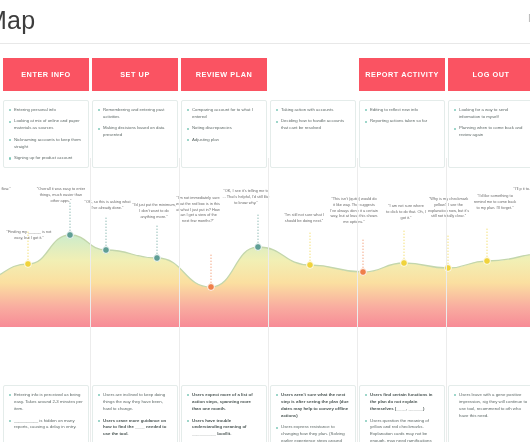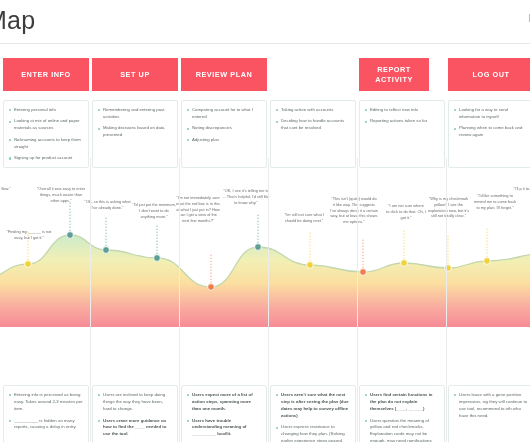--- a/index.html
+++ b/index.html
@@ -265,21 +265,21 @@
         </div>
         <div class="ins-card" style="left: 0px; width: 86px;">
           <ul>
             <li class="bold">Users aren't sure what the next step is after seeing the plan (due dates may help to convey offline actions)</li>
             <li>Users express resistance to changing how they plan. (Solving earlier experience steps around benefits of the advice may help this)</li>
           </ul>
         </div>
       </div>
       <div class="col-divider" style="left: 357px;"></div>
       <div class="col" style="left: 359px; width: 86px;">
-        <div class="stage-head" style="left: 0px; width: 70px;">
+        <div class="stage-head" style="left: 0px; width: 86px; text-align: right;">
           <span>REPORT ACTIVITY</span>
         </div>
         <div class="act-card" style="left: 0px; width: 86px;">
           <ul>
             <li>Editing to reflect new info</li>
             <li>Reporting actions taken so far</li>
           </ul>
         </div>
         <div class="ins-card" style="left: 0px; width: 86px;">
           <ul>

